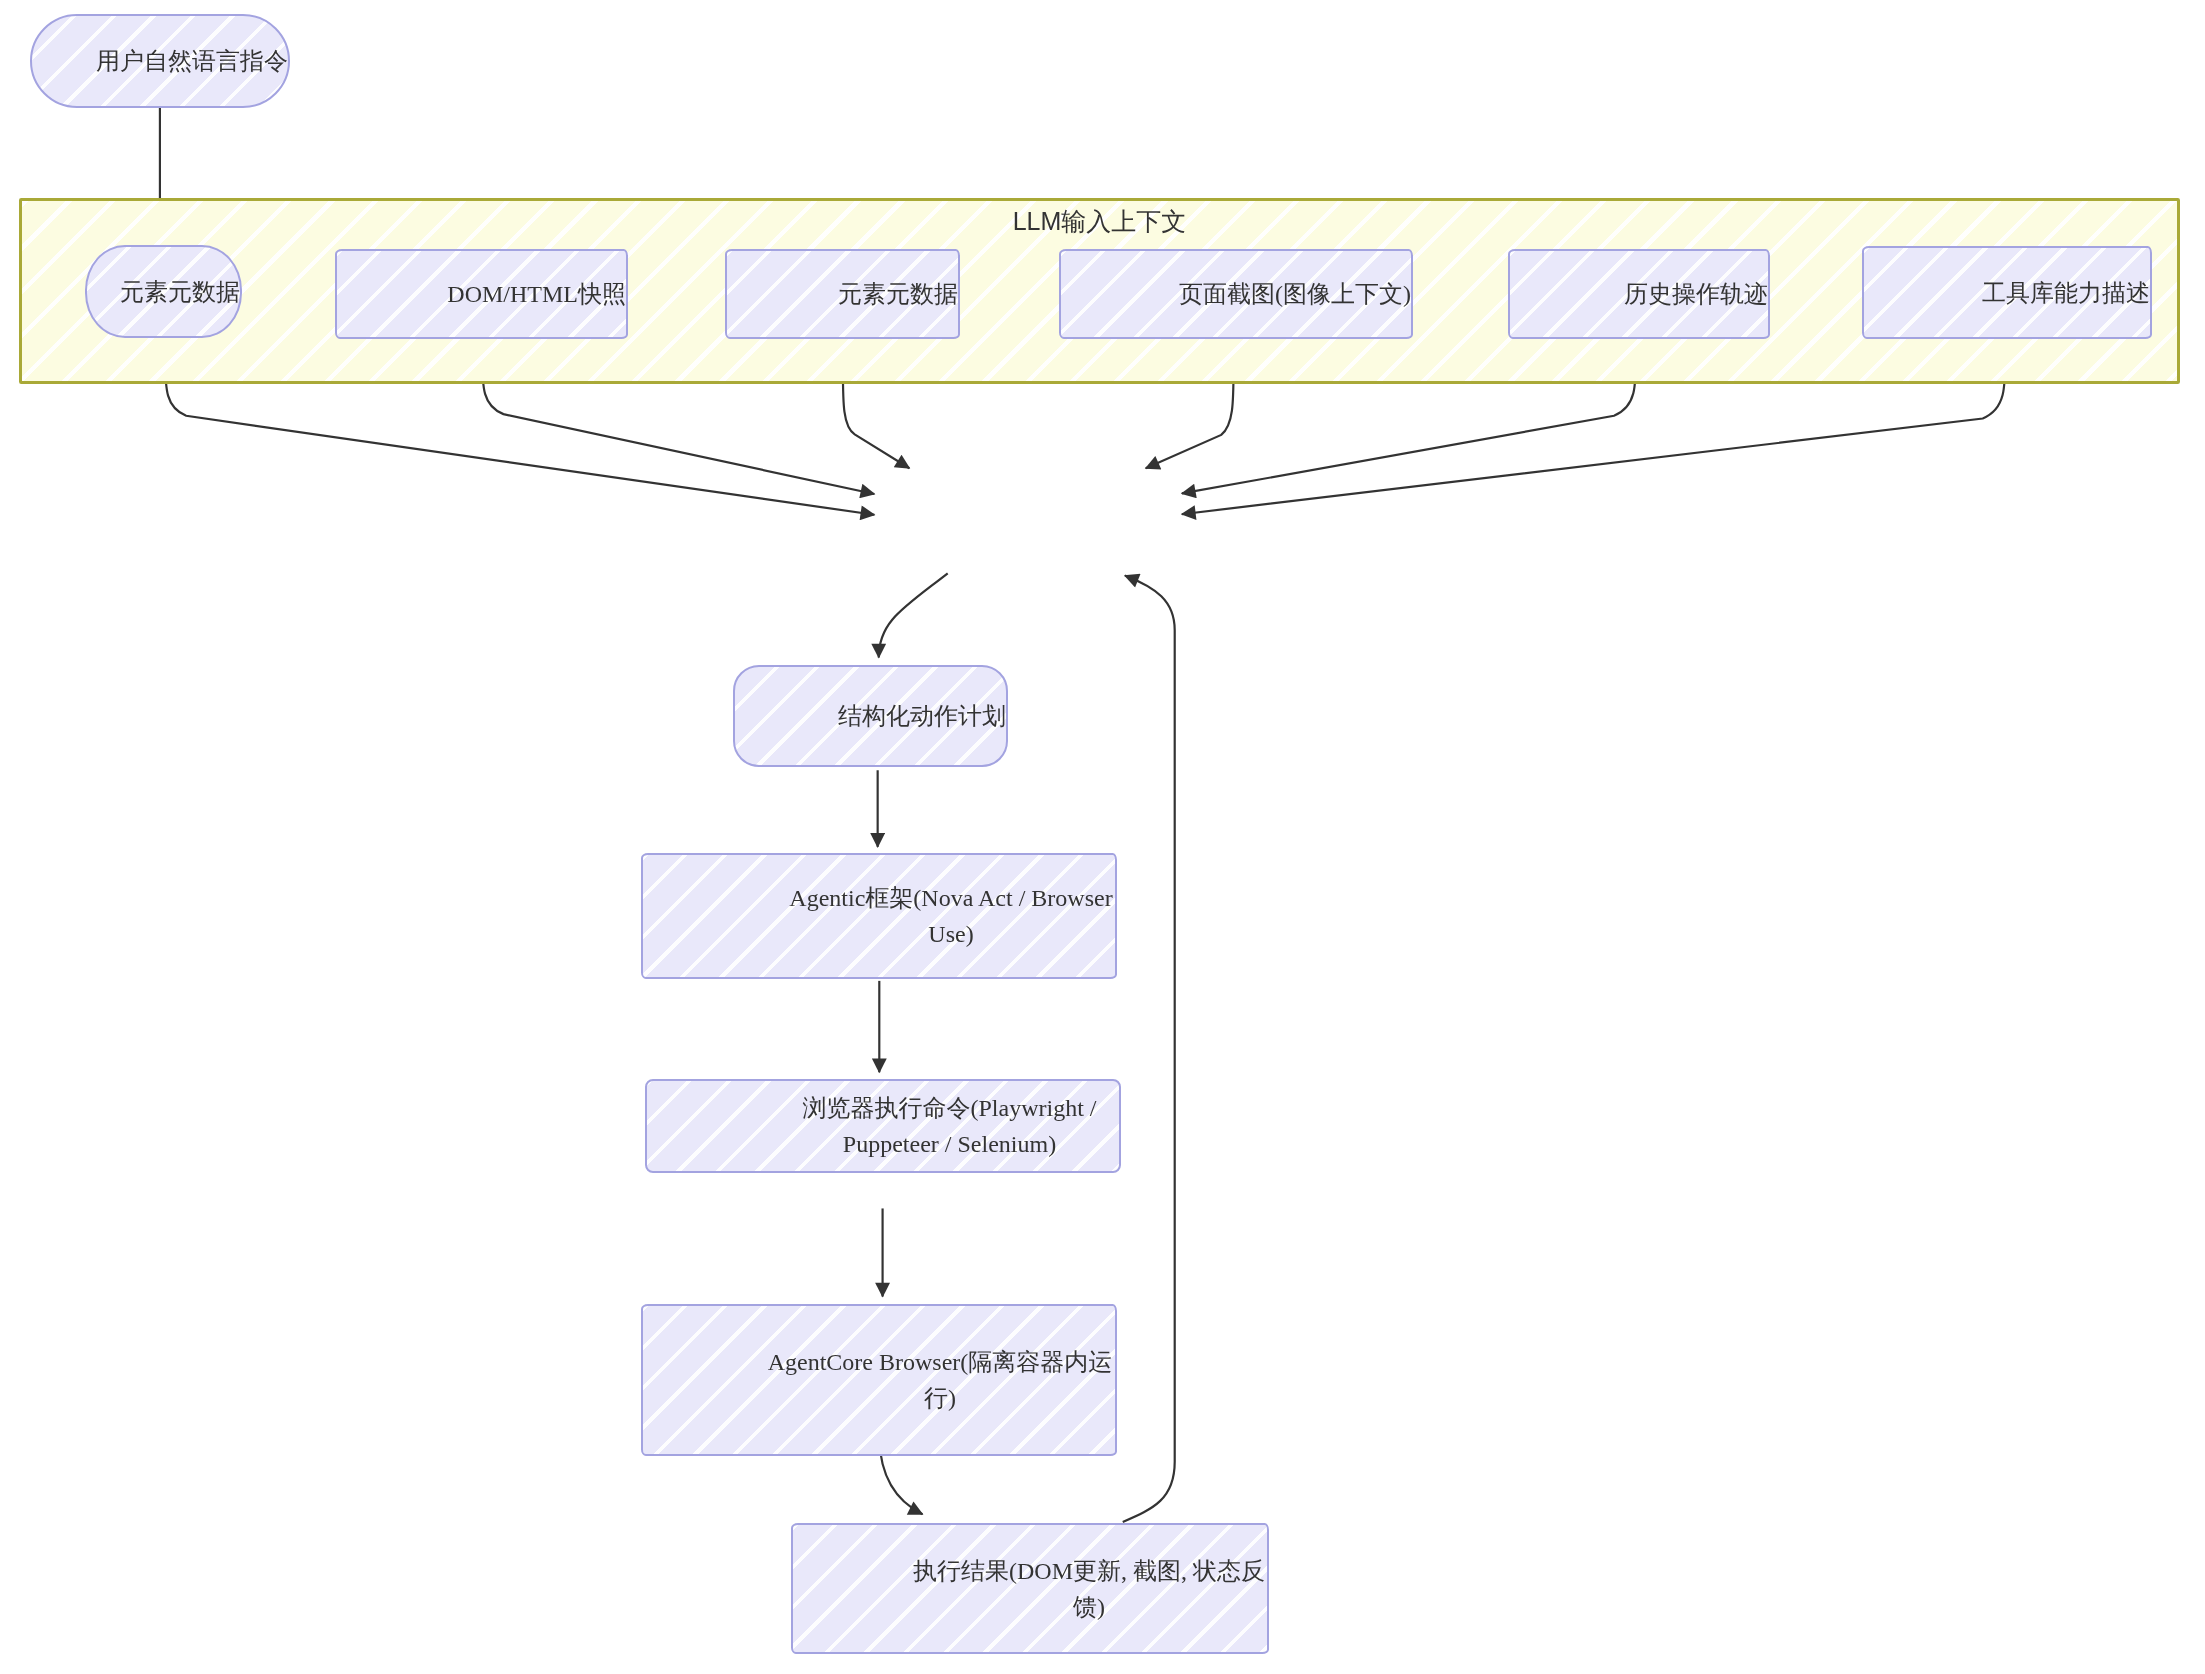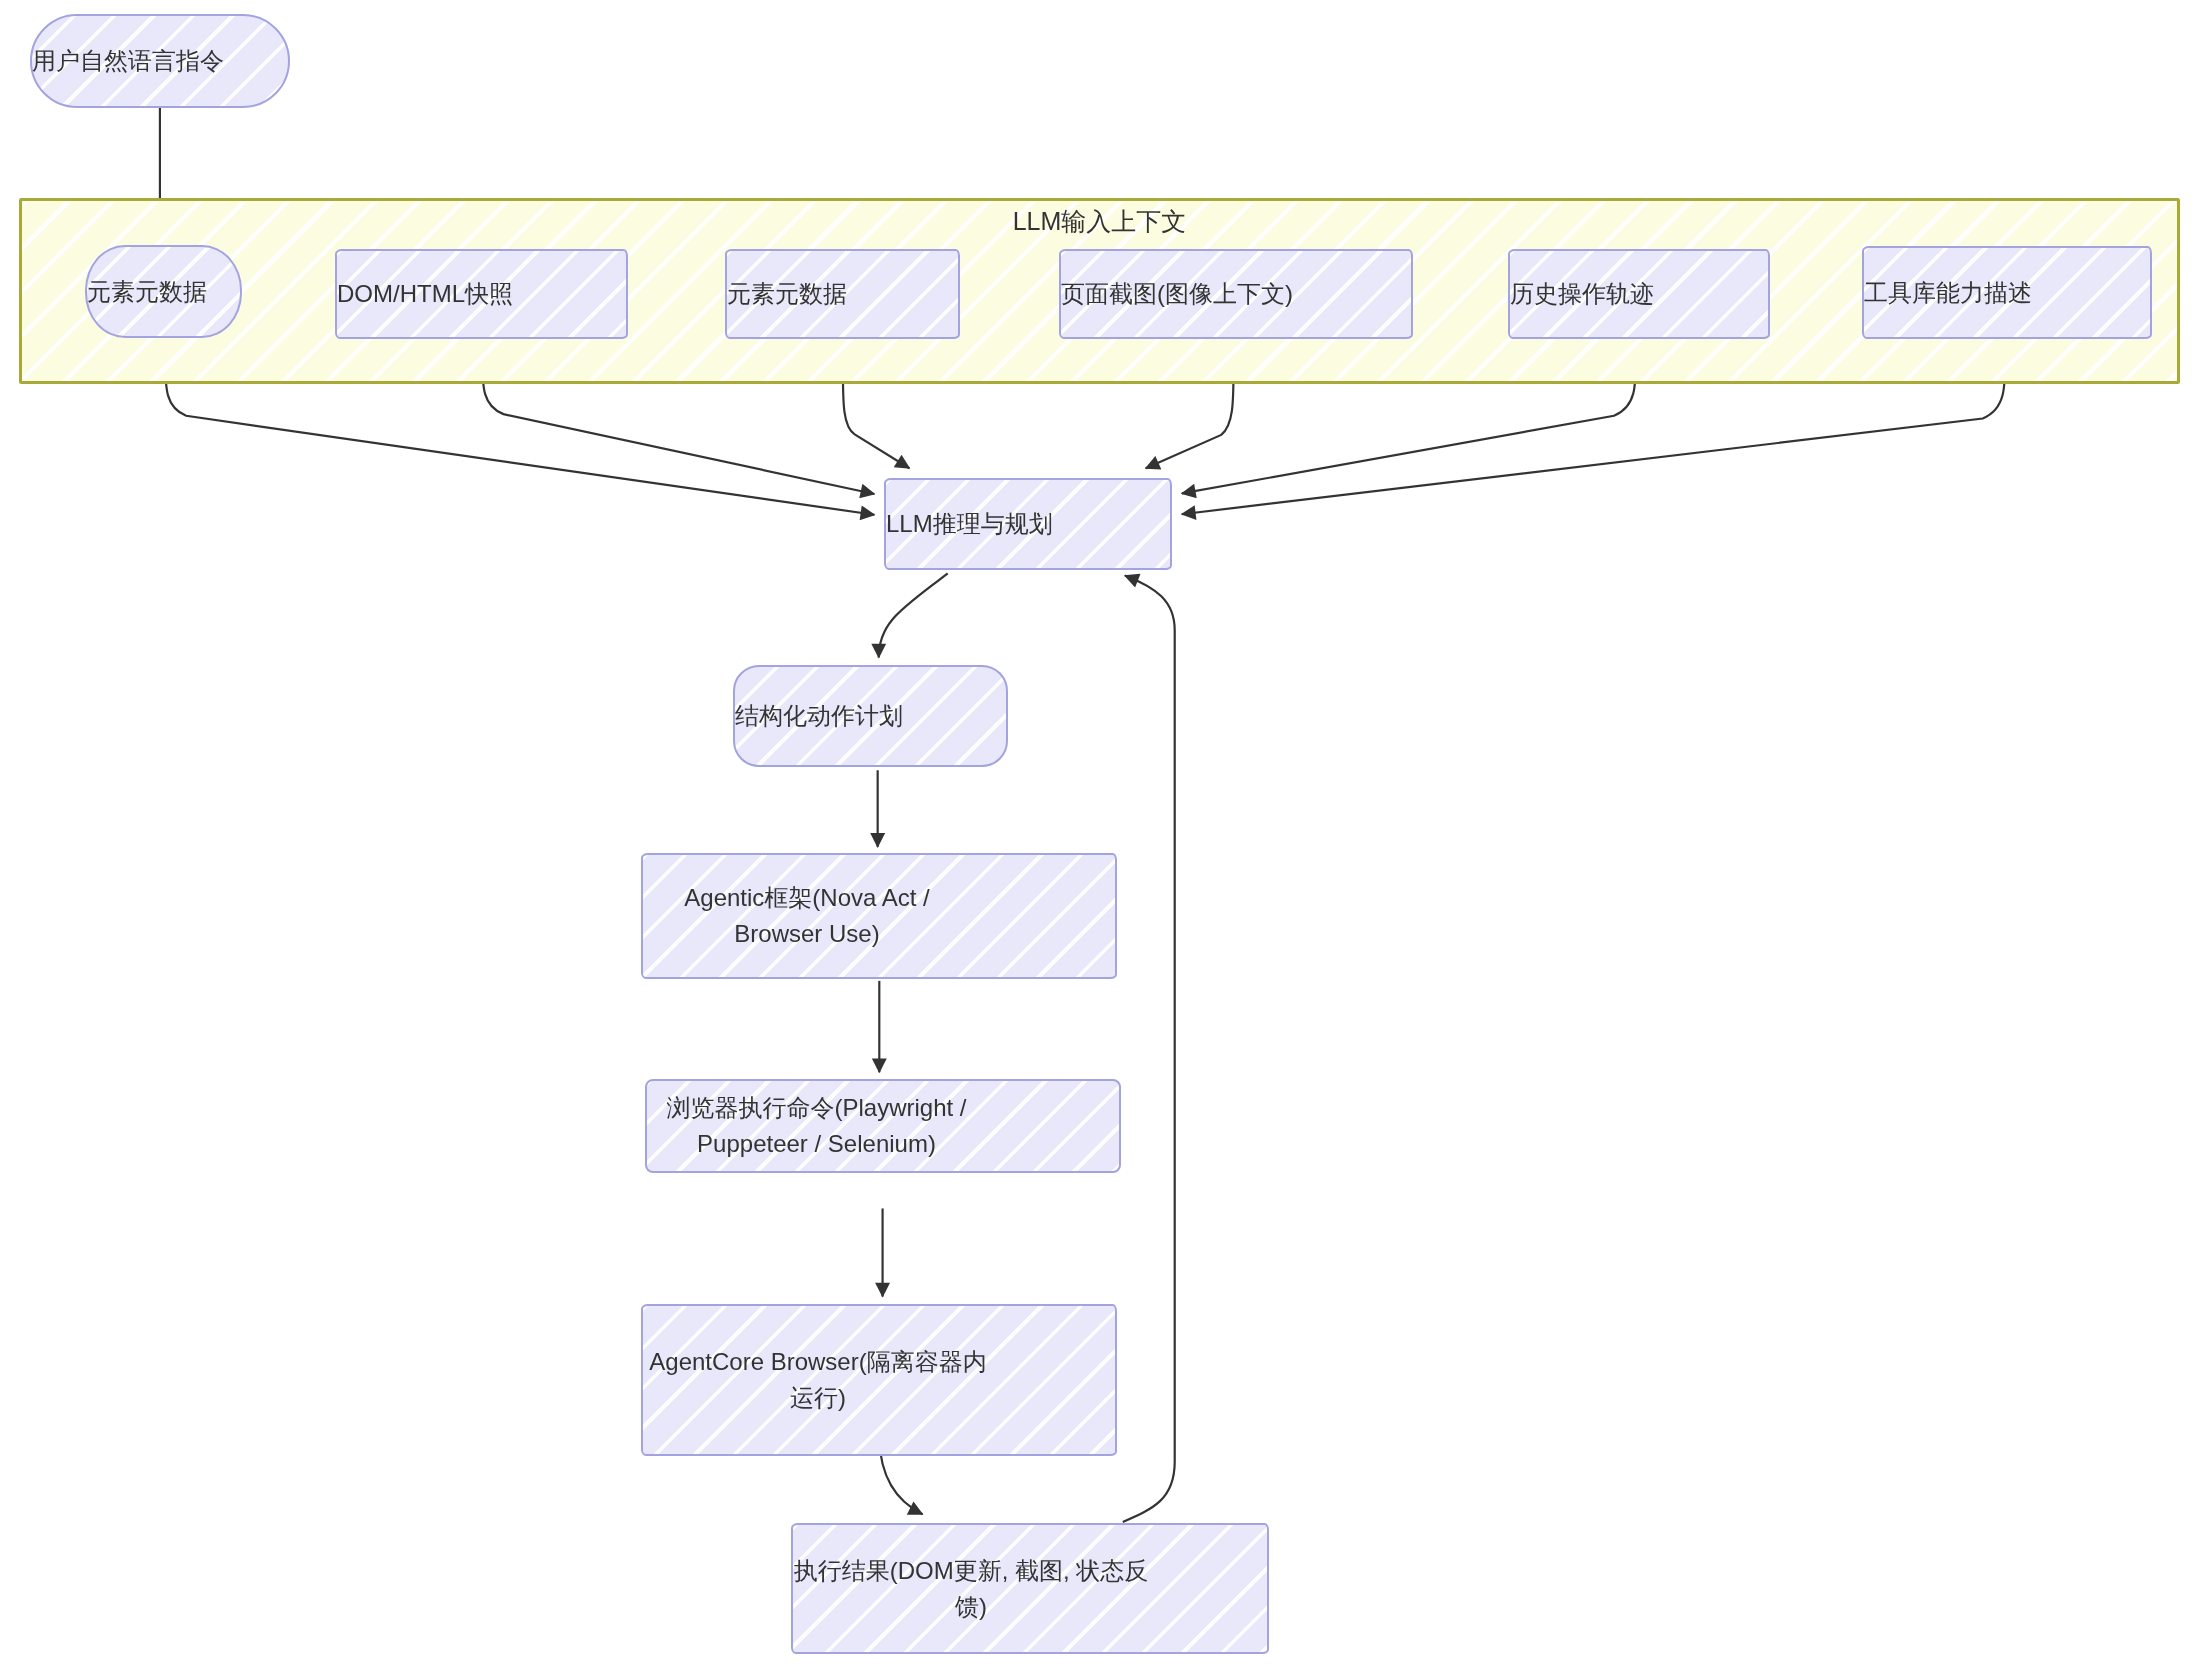--- a/index.html
+++ b/index.html
@@ -15,25 +15,26 @@
 
   .node {
     position:absolute;
     box-sizing:border-box;
     border:2.7px solid #a3a3e0;
     background-color:#e9e8fa;
     background-image:
       repeating-linear-gradient(135deg,
         rgba(255,255,255,0.92) 0 3.8px,
         rgba(255,255,255,0) 3.8px 28px);
-    display:flex; align-items:center; justify-content:flex-start;
+    display:flex; align-items:center; justify-content:flex-end;
     text-align:center;
     font-size:24px; line-height:1.5;
     color:#333333;
     border-radius:7.1px 4.4px 6.6px 4.9px / 4.9px 7.1px 4.4px 6.6px;
+    font-family:Liberation Serif, serif;
   }
   .node .lbl { display:block; }
   .pill  { border-radius:47px; }
   .pill2 { border-radius:40px / 45px; }
 
   .group-container {
     position:absolute;
     box-sizing:border-box;
     border:3.3px solid #a9a937;
     background-color:#fcfce1;
@@ -103,23 +104,20 @@
   </div>
 
   <div class="node" style="left:1508px; top:249px; width:262px; height:90px;">
     <span class="lbl">历史操作轨迹</span>
   </div>
 
   <div class="node" style="left:1862px; top:246px; width:290px; height:93px;">
     <span class="lbl">工具库能力描述</span>
   </div>
 
-  <div class="node" style="left:884px; top:478px; width:288px; height:92px;">
-    <span class="lbl">LLM推理与规划</span>
-  </div>
 
   <div class="node" style="left:733px; top:665px; width:275px; height:102px;border-radius:26px;">
     <span class="lbl">结构化动作计划</span>
   </div>
 
   <div class="node" style="left:641px; top:853px; width:476px; height:126px;">
     <span class="lbl" style="max-width:328px;">Agentic框架(Nova Act / Browser Use)</span>
   </div>
 
   <div class="node" style="left:645px; top:1079px; width:476px; height:94px;border-radius:8px;">

